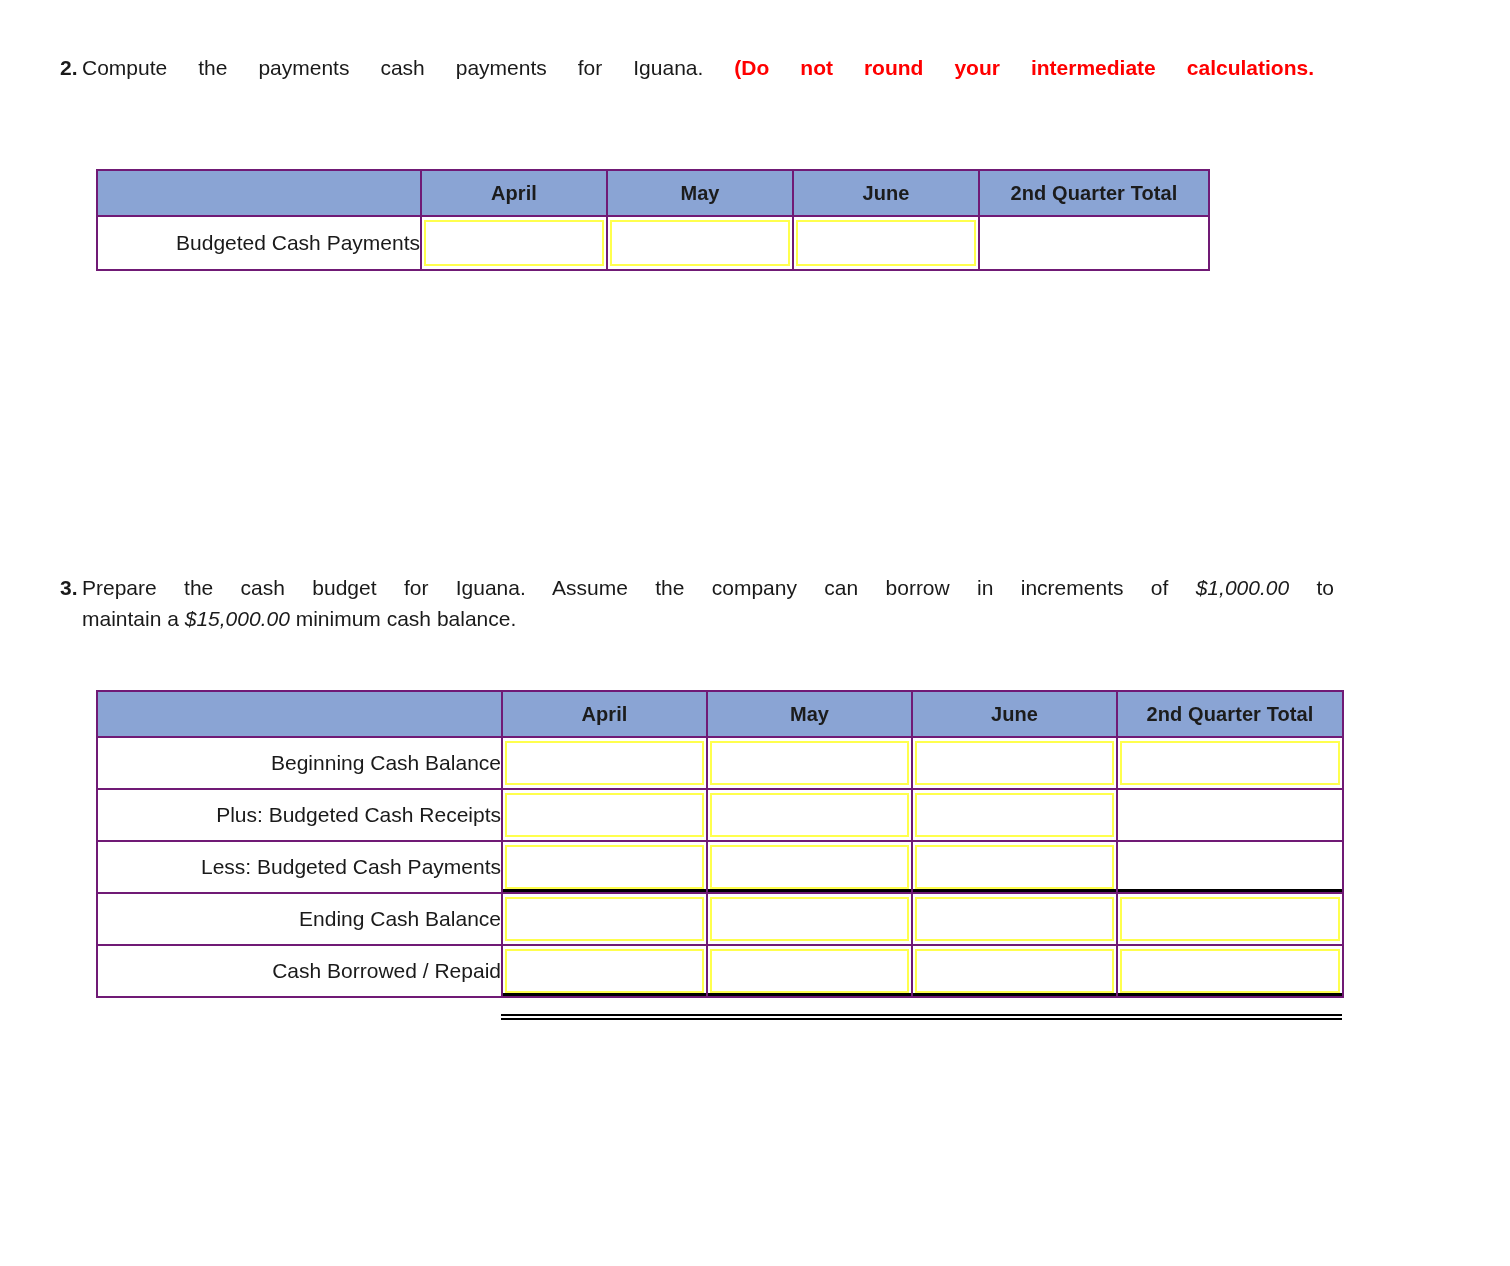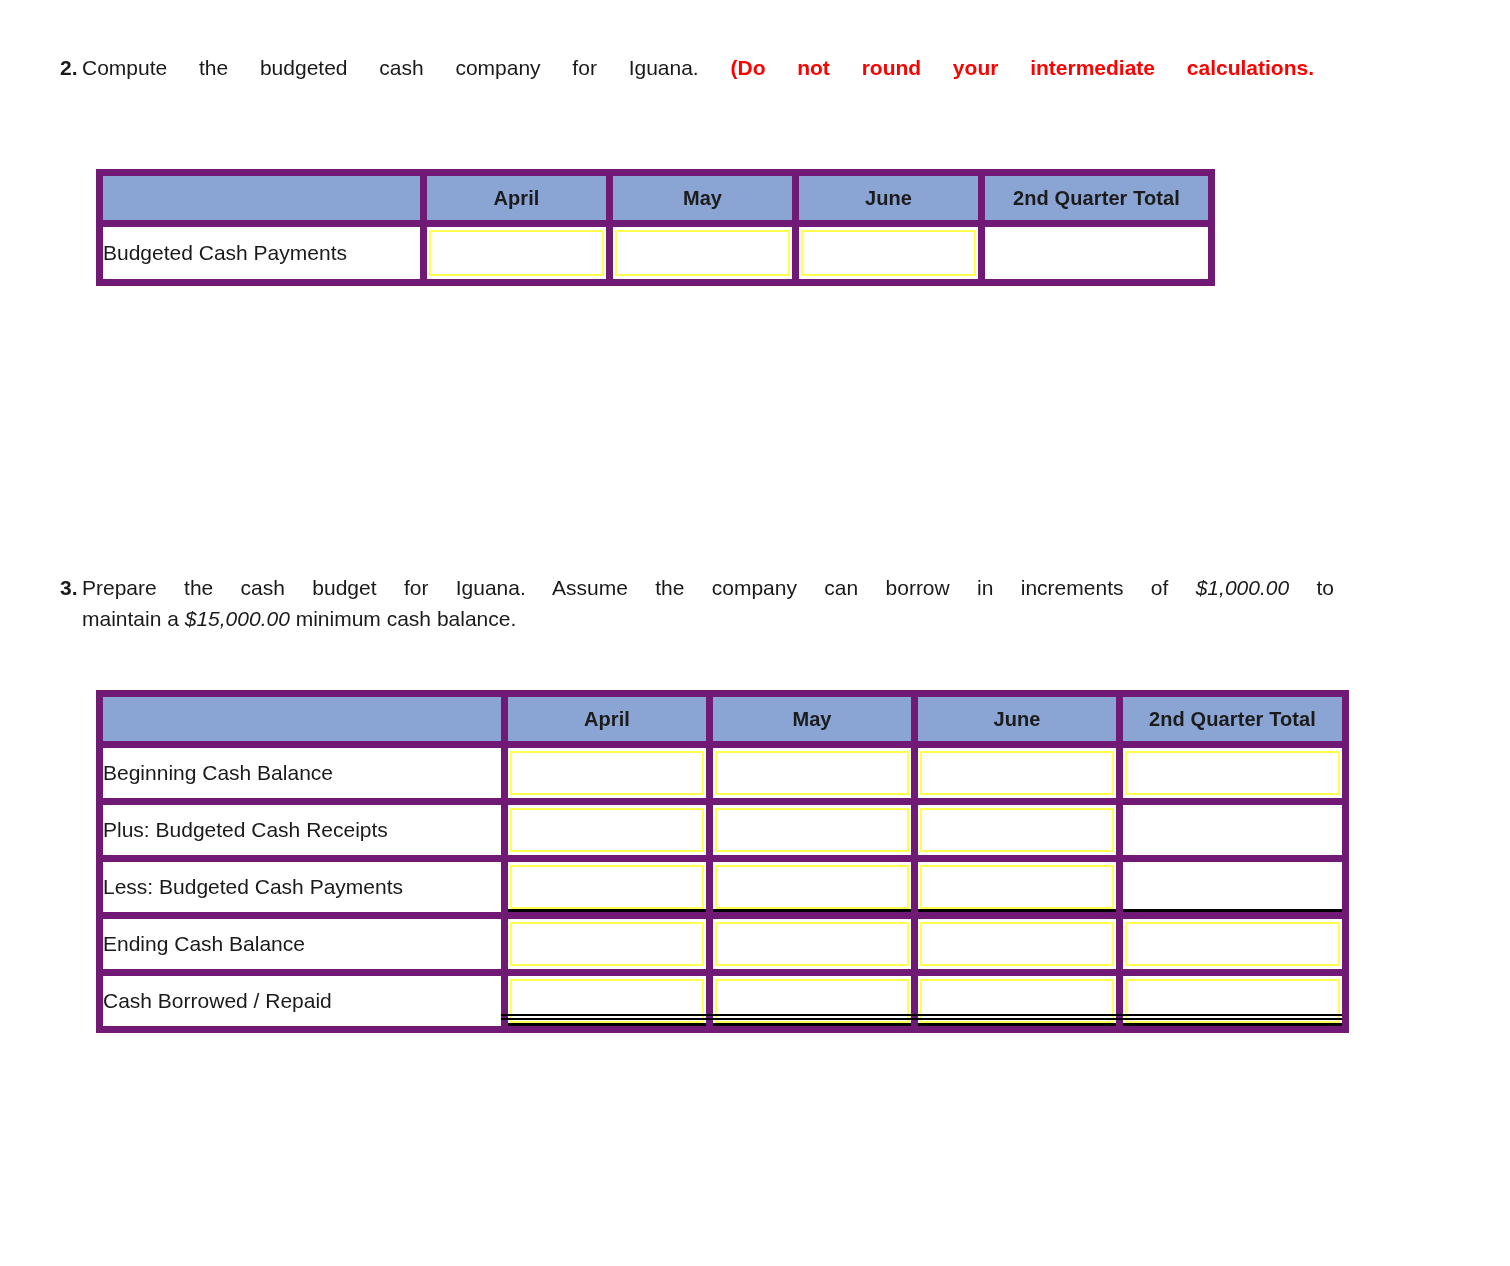--- a/index.html
+++ b/index.html
@@ -63,42 +63,42 @@
 
   
   .budget-table {
     position: absolute;
     border-collapse: collapse;
     table-layout: fixed;
     background: #ffffff;
   }
   .budget-table th,
   .budget-table td {
-    border: 7px solid #701a75;
+    border: 2px solid #701a75;
     padding: 0;
     vertical-align: middle;
     background: #ffffff;
     margin-top: 17px;
   }
   .budget-table thead th {
     background: #8aa4d4;
     color: #1c1c1c;
     font-size: 20px;
     font-weight: bold;
     text-align: center;
     height: 44px;
     letter-spacing: 0.1px;
   }
   .budget-table thead th.corner {
     background: #8aa4d4;
   }
   .row-label {
     font-size: 21px;
     font-weight: normal;
-    text-align: left;
+    text-align: right;
     padding-left: 9px;
     color: #1a1a1a;
     white-space: nowrap;
   }
   .cell-pad {
     padding: 3px 3px;
   }
   .inputbox {
     display: block;
     width: 100%;
@@ -141,21 +141,21 @@
     box-sizing: border-box;
   }
 </style>
 </head>
 <body>
 
 <div class="question" id="question-2">
   <div class="q-num">2.</div>
   <div class="q-body">
     <div class="q-line-1">
-      <span>Compute the budgeted cash company for Iguana.</span>
+      <span>Compute the payments cash payments for Iguana.</span>
       <span class="red-bold">(Do not round your intermediate calculations.</span>
     </div>
   </div>
 </div>
 
 <table class="budget-table" id="table-budgeted-cash-payments">
   <colgroup>
     <col style="width:324px">
     <col style="width:186px">
     <col style="width:186px">

